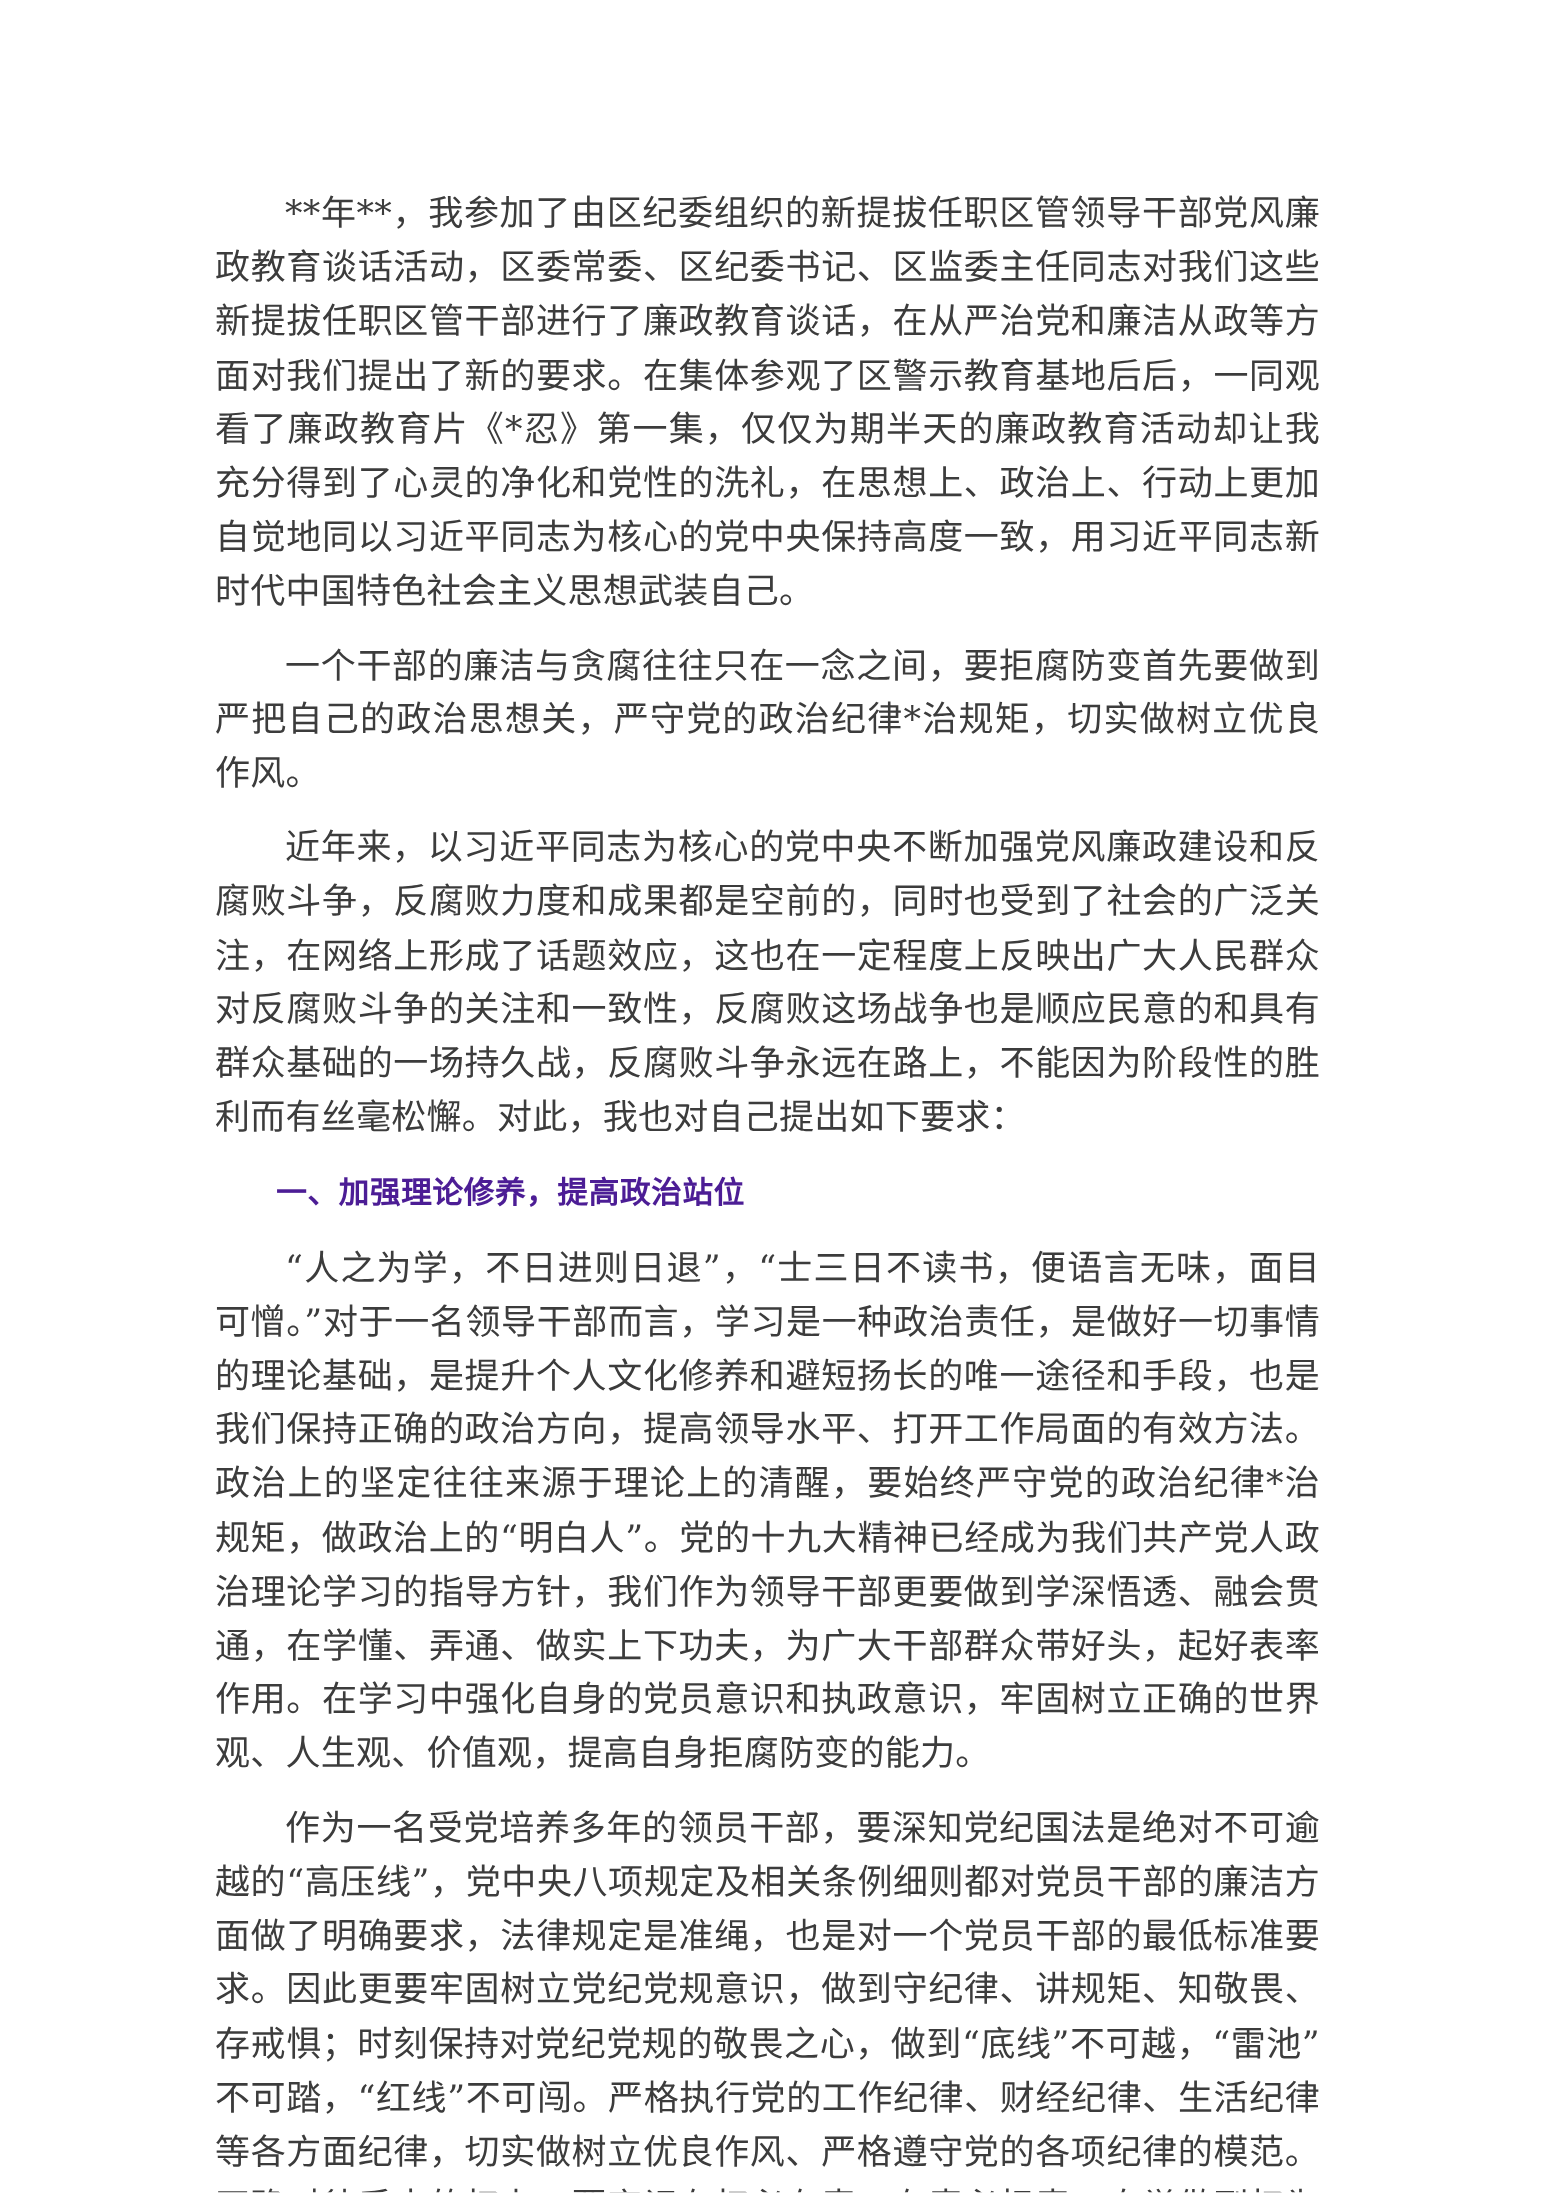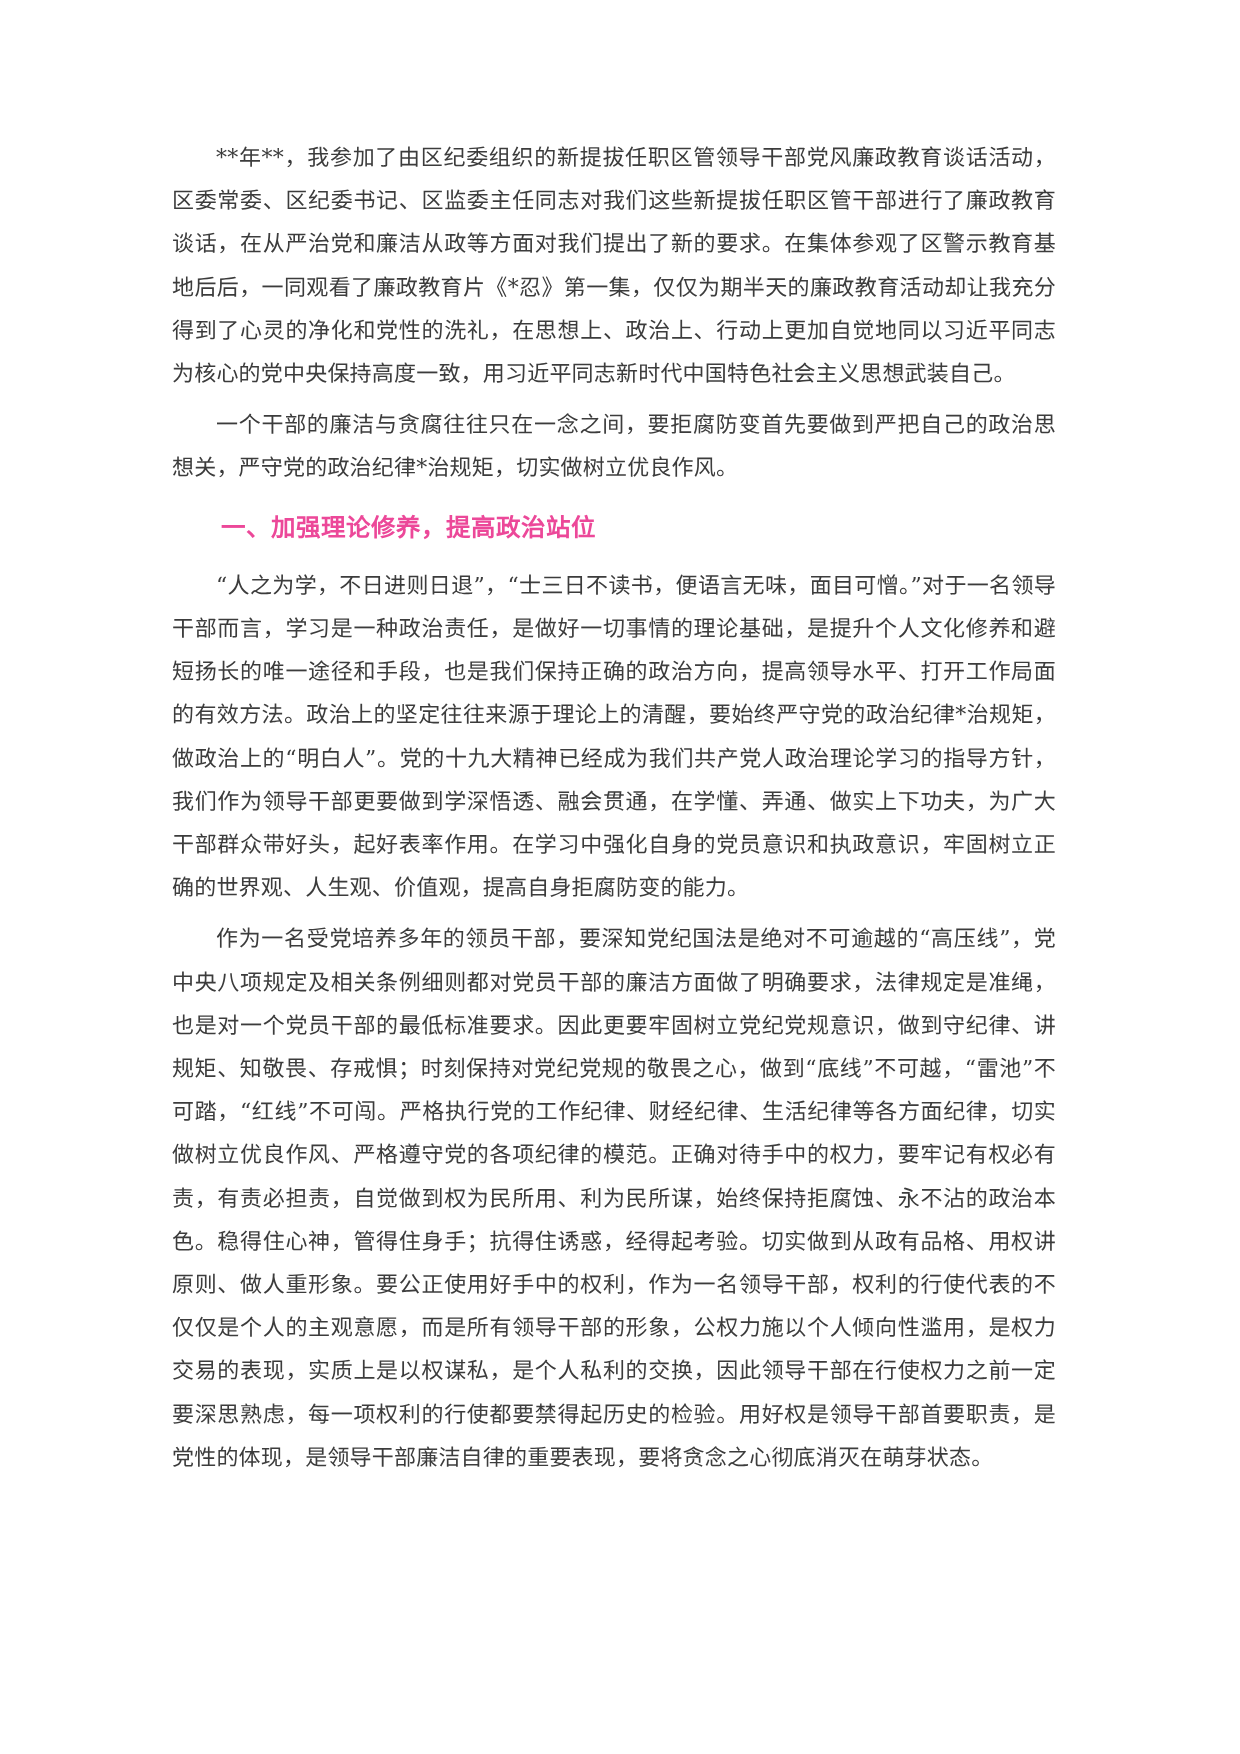--- a/index.html
+++ b/index.html
@@ -18,53 +18,54 @@
     box-sizing: border-box;
   }
   .doc-body {
     position: absolute;
     left: 172px;
     top: 133px;
     width: 884px;
   }
   .para {
     font-family: "DejaVu Serif", "Liberation Serif", serif;
-    font-size: 22px;
+    font-size: 28px;
     line-height: 43.2px;
     color: #3c3c3c;
     text-align: justify;
     text-justify: inter-ideograph;
     text-indent: 2em;
-    margin: 3px 0 8px 0;
+    margin: 16px 0 8px 0;
     letter-spacing: 0.2px;
     word-break: break-all;
     -webkit-font-smoothing: antialiased;
   }
   .para:last-child { margin-bottom: 0; }
   .heading {
-    font-family: Liberation Mono, monospace;
+    font-family: Liberation Serif, serif;
     font-size: 24.5px;
     line-height: 43.2px;
     font-weight: bold;
-    color: #ec4899;
+    color: #4c1d95;
     text-indent: 2em;
     margin: 18px 0 13px 0;
     letter-spacing: 0.5px;
   }
 </style>
 </head>
 <body>
 
 <div class="page">
   <div class="doc-body">
 
     <p class="para">**年**，我参加了由区纪委组织的新提拔任职区管领导干部党风廉政教育谈话活动，区委常委、区纪委书记、区监委主任同志对我们这些新提拔任职区管干部进行了廉政教育谈话，在从严治党和廉洁从政等方面对我们提出了新的要求。在集体参观了区警示教育基地后后，一同观看了廉政教育片《*忍》第一集，仅仅为期半天的廉政教育活动却让我充分得到了心灵的净化和党性的洗礼，在思想上、政治上、行动上更加自觉地同以习近平同志为核心的党中央保持高度一致，用习近平同志新时代中国特色社会主义思想武装自己。</p>
 
     <p class="para">一个干部的廉洁与贪腐往往只在一念之间，要拒腐防变首先要做到严把自己的政治思想关，严守党的政治纪律*治规矩，切实做树立优良作风。</p>
 
+    <p class="para">近年来，以习近平同志为核心的党中央不断加强党风廉政建设和反腐败斗争，反腐败力度和成果都是空前的，同时也受到了社会的广泛关注，在网络上形成了话题效应，这也在一定程度上反映出广大人民群众对反腐败斗争的关注和一致性，反腐败这场战争也是顺应民意的和具有群众基础的一场持久战，反腐败斗争永远在路上，不能因为阶段性的胜利而有丝毫松懈。对此，我也对自己提出如下要求：</p>
 
     <h2 class="heading">一、加强理论修养，提高政治站位</h2>
 
     <p class="para">“人之为学，不日进则日退”，“士三日不读书，便语言无味，面目可憎。”对于一名领导干部而言，学习是一种政治责任，是做好一切事情的理论基础，是提升个人文化修养和避短扬长的唯一途径和手段，也是我们保持正确的政治方向，提高领导水平、打开工作局面的有效方法。政治上的坚定往往来源于理论上的清醒，要始终严守党的政治纪律*治规矩，做政治上的“明白人”。党的十九大精神已经成为我们共产党人政治理论学习的指导方针，我们作为领导干部更要做到学深悟透、融会贯通，在学懂、弄通、做实上下功夫，为广大干部群众带好头，起好表率作用。在学习中强化自身的党员意识和执政意识，牢固树立正确的世界观、人生观、价值观，提高自身拒腐防变的能力。</p>
 
 
     <p class="para">作为一名受党培养多年的领员干部，要深知党纪国法是绝对不可逾越的“高压线”，党中央八项规定及相关条例细则都对党员干部的廉洁方面做了明确要求，法律规定是准绳，也是对一个党员干部的最低标准要求。因此更要牢固树立党纪党规意识，做到守纪律、讲规矩、知敬畏、存戒惧；时刻保持对党纪党规的敬畏之心，做到“底线”不可越，“雷池”不可踏，“红线”不可闯。严格执行党的工作纪律、财经纪律、生活纪律等各方面纪律，切实做树立优良作风、严格遵守党的各项纪律的模范。正确对待手中的权力，要牢记有权必有责，有责必担责，自觉做到权为民所用、利为民所谋，始终保持拒腐蚀、永不沾的政治本色。稳得住心神，管得住身手；抗得住诱惑，经得起考验。切实做到从政有品格、用权讲原则、做人重形象。要公正使用好手中的权利，作为一名领导干部，权利的行使代表的不仅仅是个人的主观意愿，而是所有领导干部的形象，公权力施以个人倾向性滥用，是权力交易的表现，实质上是以权谋私，是个人私利的交换，因此领导干部在行使权力之前一定要深思熟虑，每一项权利的行使都要禁得起历史的检验。用好权是领导干部首要职责，是党性的体现，是领导干部廉洁自律的重要表现，要将贪念之心彻底消灭在萌芽状态。</p>
 
   </div>
 </div>

